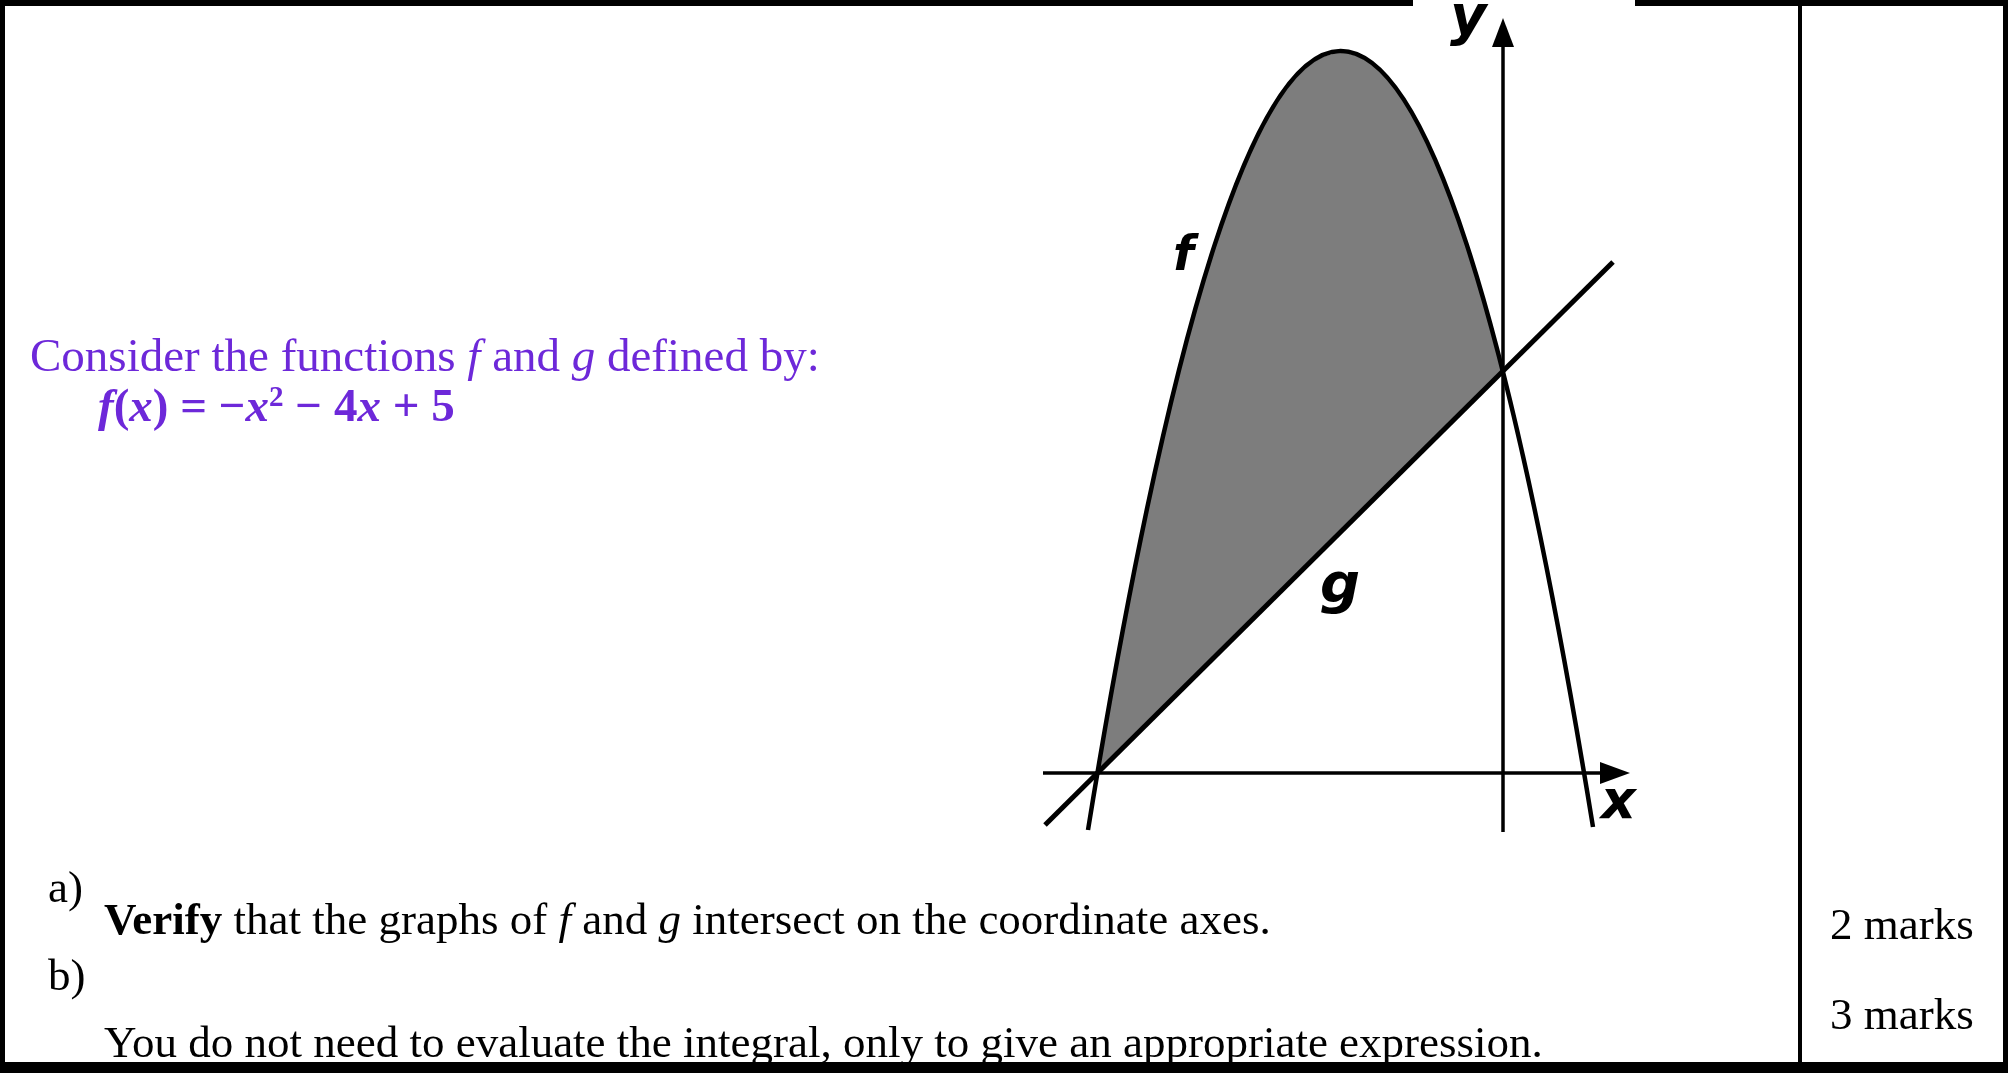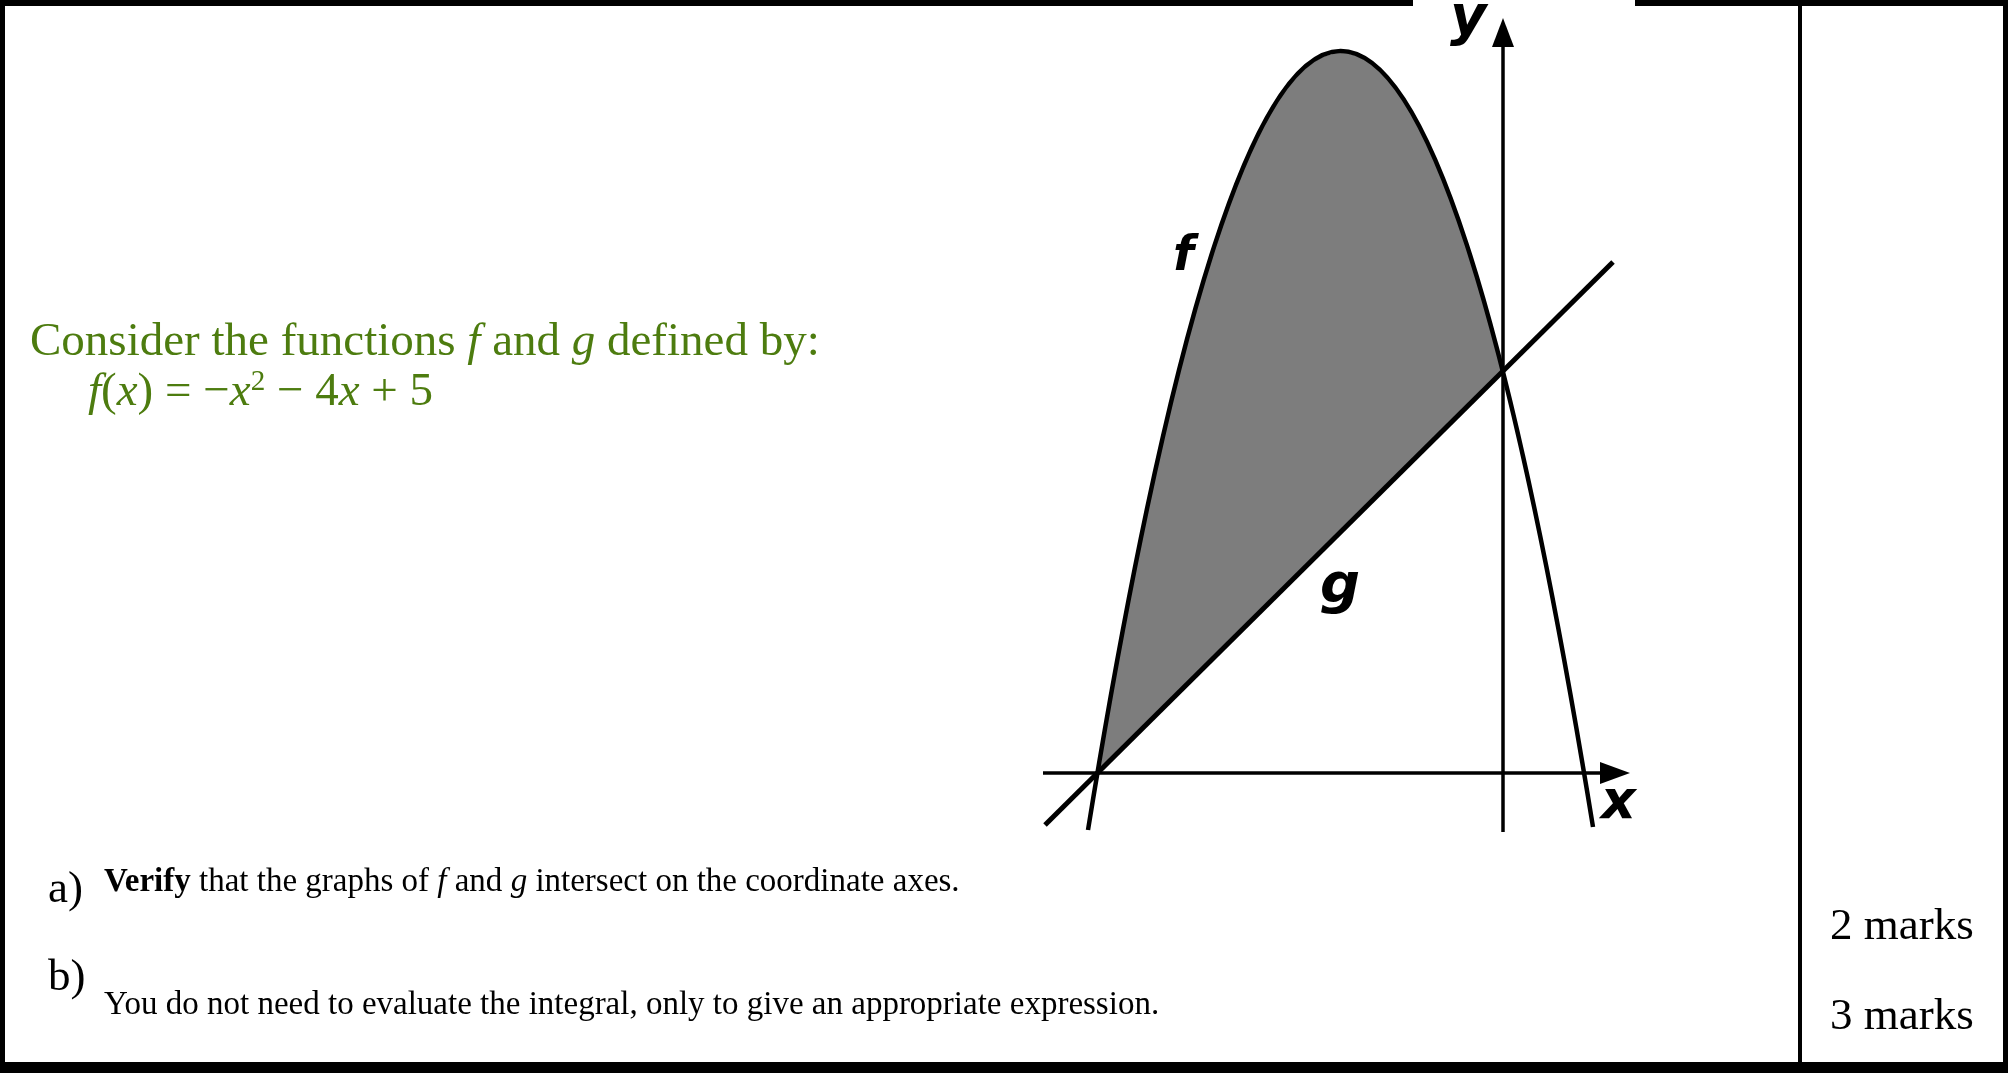--- a/index.html
+++ b/index.html
@@ -1,42 +1,42 @@
 <!DOCTYPE html>
 <html><head>
 <meta charset="utf-8">
 <style>
   html,body{margin:0;padding:0;background:#ffffff;}
   #page{position:relative;width:2008px;height:1073px;background:#ffffff;overflow:hidden;
         font-family:"Liberation Serif", serif;color:#000;}
   .border{position:absolute;background:#000;}
-  .line{position:absolute;font-size:47px;line-height:1.15;white-space:nowrap;color:#4d7c0f;}
+  .line{position:absolute;font-size:47px;line-height:1.15;white-space:nowrap;color:#6d28d9;margin-top:16px;}
   .q-label{position:absolute;font-size:45px;line-height:1.15;white-space:nowrap;}
-  .q-text{position:absolute;font-size:33px;line-height:1.15;white-space:nowrap;}
+  .q-text{position:absolute;font-size:45px;line-height:1.15;white-space:nowrap;margin-top:32px;}
   .marks{position:absolute;font-size:45px;line-height:1.15;white-space:nowrap;margin-top:31px;}
   .seg-i{font-style:italic;}
   .seg-b{font-weight:bold;}
   .seg-sup{font-size:0.62em;position:relative;top:-0.52em;}
   #figure-svg{position:absolute;left:1020px;top:0;width:660px;height:860px;}
   .fig-label{font-family:"DejaVu Sans", sans-serif;font-style:italic;font-weight:600;fill:#000;}
 </style>
 </head>
 <body>
 
 <div id="page">
 
   <div class="border" style="left:0;top:0;width:1413px;height:6px;"></div>
   <div class="border" style="left:1635px;top:0;width:373px;height:6px;"></div>
   <div class="border" style="left:0;top:0;width:5px;height:1073px;"></div>
   <div class="border" style="left:2003px;top:0;width:5px;height:1073px;"></div>
   <div class="border" style="left:0;top:1062px;width:2008px;height:11px;"></div>
   <div class="border" style="left:1798px;top:0;width:4px;height:1073px;"></div>
 
   <div class="line" style="left:30px;top:312px;"><span>Consider the functions </span><span class="seg-i">f</span><span> and </span><span class="seg-i">g</span><span> defined by:</span></div>
-  <div class="line" style="left:88px;top:362px;"><span class="seg-i">f</span><span>(</span><span class="seg-i">x</span><span>) = −</span><span class="seg-i">x</span><span class="seg-sup">2</span><span> − 4</span><span class="seg-i">x</span><span> + 5</span></div>
+  <div class="line" style="left:98px;top:362px;font-weight:bold;"><span class="seg-i">f</span><span>(</span><span class="seg-i">x</span><span>) = −</span><span class="seg-i">x</span><span class="seg-sup">2</span><span> − 4</span><span class="seg-i">x</span><span> + 5</span></div>
 
   <svg id="figure-svg" viewBox="1020 0 660 860">
 
     <path d="M 1098 773 Q 1300.5 -427 1503 373 Z" fill="#7d7d7d" stroke="none"></path>
 
     <line x1="1043" y1="773" x2="1606" y2="773" stroke="#000" stroke-width="3.5"></line>
     <polygon points="1630,773 1600,762 1600,784" fill="#000"></polygon>
 
     <line x1="1503" y1="832" x2="1503" y2="40" stroke="#000" stroke-width="3.5"></line>
     <polygon points="1503,18 1492,47 1514,47" fill="#000"></polygon>

